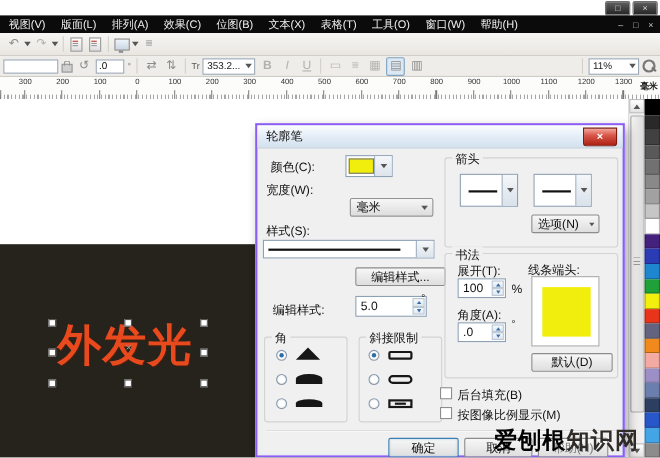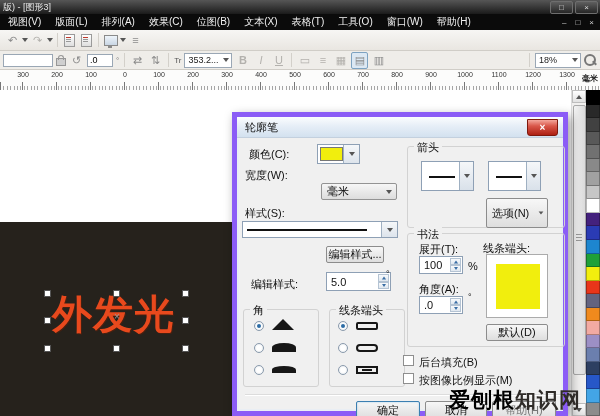--- a/index.html
+++ b/index.html
@@ -66,21 +66,21 @@
   .sb-btn .tri-up{border-bottom-color:#555;}
   .sb-thumb{left:1px;top:15px;width:11px;height:268px;background:linear-gradient(to right,#f4f4f4,#dadada);
             border:1px solid #a9a9a9;border-radius:2px;}
   .sb-grip{position:absolute;left:2px;top:128px;width:6px;height:8px;
            background:repeating-linear-gradient(#9a9a9a 0 1px,transparent 1px 3px);}
   
   .palette{left:586px;top:0;width:14px;height:326px;display:flex;flex-direction:column;background:#eee;}
   .swatch{flex:1;border:1px solid rgba(0,0,0,.28);border-top-width:0;box-sizing:border-box;}
   .swatch:first-child{border-top-width:1px;}
   
-  .dialog{left:232px;top:22px;width:336px;height:304px;background:#f0f0f0;border:5px solid #8b5cf6;
+  .dialog{left:232px;top:22px;width:336px;height:304px;background:#f0f0f0;border:2px solid #8b5cf6;
           box-shadow:3px 4px 10px rgba(0,0,0,.4),inset 0 0 0 2px #e9eef4;box-sizing:border-box;
           font-size:11px;color:#111;text-decoration:underline;}
   .dlg-title{position:absolute;left:0;top:0;right:0;height:20px;
              background:linear-gradient(#fbfdfe,#e6eef7 45%,#d3e1ef);border-bottom:1px solid #c3d0de;
              line-height:20px;padding-left:8px;font-size:11px;}
   .dlg-close{position:absolute;right:5px;top:2px;width:29px;height:15px;color:#fff;font-weight:bold;font-size:10px;
              background:linear-gradient(#f3a79c,#d9574a 40%,#ad2013);border:1px solid #7e190e;border-radius:0 0 3px 3px;
              display:flex;align-items:center;justify-content:center;}
   .lbl{position:absolute;white-space:nowrap;}
   .dcombo{position:absolute;background:#fff;border:1px solid #8ea0b5;box-sizing:border-box;
@@ -121,23 +121,20 @@
   .line-solid{height:2px;background:#111;}
   
   .watermark{left:449px;top:386px;font-size:21px;font-weight:bold;letter-spacing:1px;z-index:50;white-space:nowrap;
              font-family:"DejaVu Sans",sans-serif;}
 </style>
 </head>
 <body>
 
 <div id="app">
 
-  <div class="abs titlebar">
-    <span>版) - [图形3]</span>
-  </div>
   <div class="abs win-controls">
     <div class="win-btn">□</div>
     <div class="win-btn">×</div>
   </div>
 
   <div class="abs menubar">
     <div class="menu-items">
 
     <span class="menu-item">视图(V)</span>
         <span class="menu-item">版面(L)</span>
@@ -198,21 +195,21 @@
     <div class="icon-btn dim" style="font-style:italic">I</div>
     <div class="icon-btn dim" style="text-decoration:underline">U</div>
     <div class="tsep"></div>
     <div class="icon-btn dim">▭</div>
     <div class="icon-btn dim">≡</div>
     <div class="icon-btn dim">▦</div>
     <div class="icon-btn pressed">▤</div>
     <div class="icon-btn">▥</div>
     <div class="tsep" style="margin-left:auto"></div>
     <div class="combo" style="width:46px">
-      <span>18%</span>
+      <span>11%</span>
       <span class="dd">
           <span class="tri-down"></span>
         </span>
     </div>
     <div class="magnifier"></div>
   </div>
 
   <div class="abs ruler">
     <div class="ruler-nums">
 
@@ -312,21 +309,21 @@
       </div>
 
       <span class="lbl" style="left:8px;top:89px">样式(S):</span>
       <div class="dcombo" style="left:5px;top:104px;width:156px;height:17px">
         <div class="line-solid" style="width:120px"></div>
         <div class="dd-btn">
             <span class="tri-down"></span>
           </div>
       </div>
 
-      <div class="dbtn" style="left:89px;top:129px;width:58px;height:17px">编辑样式...</div>
+      <div class="dbtn" style="left:89px;top:129px;width:82px;height:17px">编辑样式...</div>
 
       <span class="lbl" style="left:14px;top:160px">编辑样式:</span>
       <div class="spinner" style="left:89px;top:155px;width:65px;height:19px">
         <span>5.0</span>
         <div class="spin-btns">
             <div>
               <span class="tri-up" style="transform:scale(.7)"></span>
             </div>
           <div>
               <span class="tri-down sm"></span>
@@ -341,21 +338,21 @@
             <div class="dot"></div>
           </div>
         <div class="glyph g-miter" style="left:28px;top:9px"></div>
         <div class="radio" style="left:10px;top:33px"></div>
         <div class="glyph g-round" style="left:28px;top:33px"></div>
         <div class="radio" style="left:10px;top:55px"></div>
         <div class="glyph g-bevel" style="left:28px;top:56px"></div>
       </div>
 
       <div class="group" style="left:92px;top:192px;width:74px;height:76px">
-        <span class="group-label">线条端头</span>
+        <span class="group-label">斜接限制</span>
         <div class="radio" style="left:8px;top:11px">
             <div class="dot"></div>
           </div>
         <div class="glyph g-cap1" style="left:26px;top:12px"></div>
         <div class="radio" style="left:8px;top:33px"></div>
         <div class="glyph g-cap2" style="left:26px;top:34px"></div>
         <div class="radio" style="left:8px;top:55px"></div>
         <div class="glyph g-cap3" style="left:26px;top:56px"></div>
       </div>
 
@@ -366,21 +363,21 @@
           <div class="arrow-dd">
               <span class="tri-down"></span>
             </div>
         </div>
         <div class="arrow-combo" style="left:80px;top:14px">
           <div class="arrow-line"></div>
           <div class="arrow-dd">
               <span class="tri-down"></span>
             </div>
         </div>
-        <div class="dbtn" style="left:78px;top:51px;width:62px;height:30px;justify-content:center;padding-left:5px">
+        <div class="dbtn" style="left:78px;top:51px;width:62px;height:17px;justify-content:center;padding-left:5px">
           <span>选项(N)</span>
           <span class="tri-down" style="margin-left:auto;margin-right:3px;transform:scale(.8)"></span>
         </div>
       </div>
 
       <div class="group" style="left:170px;top:116px;width:156px;height:112px">
         <span class="group-label">书法</span>
         <span class="lbl" style="left:11px;top:8px">展开(T):</span>
         <div class="spinner" style="left:11px;top:22px;width:44px;height:18px">
           <span>100</span>
@@ -404,21 +401,21 @@
             <div>
                 <span class="tri-down sm"></span>
               </div>
             </div>
         </div>
         <span class="lbl" style="left:60px;top:58px;font-size:9px">°</span>
         <span class="lbl" style="left:75px;top:7px">线条端头:</span>
         <div class="nib-box" style="left:78px;top:20px;width:62px;height:64px">
           <div style="position: absolute; left: 9px; top: 9px; width: 44px; height: 45px; background-color: rgb(241, 238, 13);"></div>
         </div>
-        <div class="dbtn" style="left:78px;top:90px;width:62px;height:17px">默认(D)</div>
+        <div class="dbtn" style="left:78px;top:90px;width:74px;height:17px">默认(D)</div>
       </div>
 
       <div class="checkbox" style="left:166px;top:238px"></div>
       <span class="lbl" style="left:182px;top:238px">后台填充(B)</span>
       <div class="checkbox" style="left:166px;top:256px"></div>
       <span class="lbl" style="left:182px;top:256px">按图像比例显示(M)</span>
 
       <div class="hsep" style="left:8px;top:277px;width:320px"></div>
 
       <div class="dbtn focused" style="left:119px;top:284px;width:64px;height:18px">确定</div>

